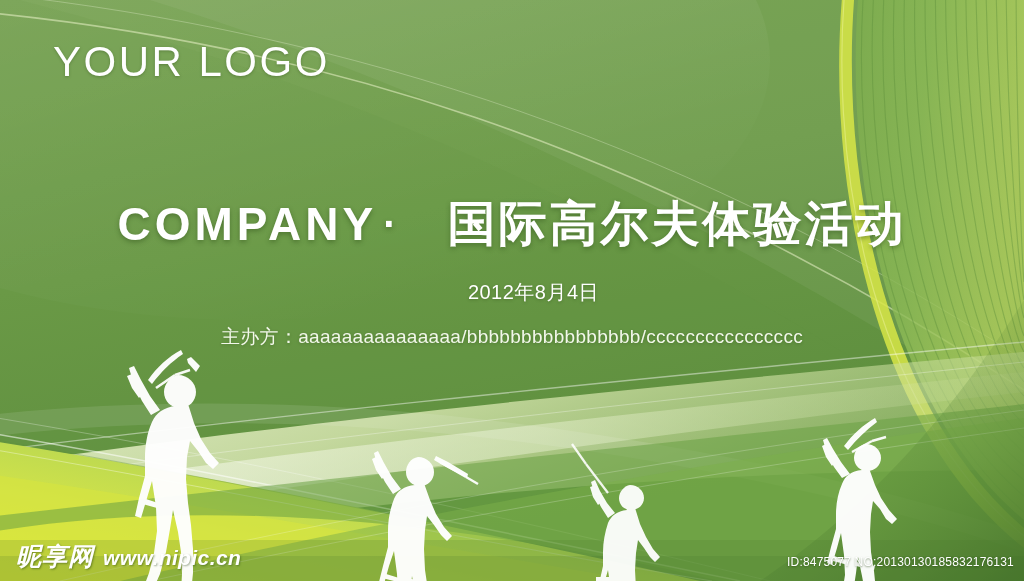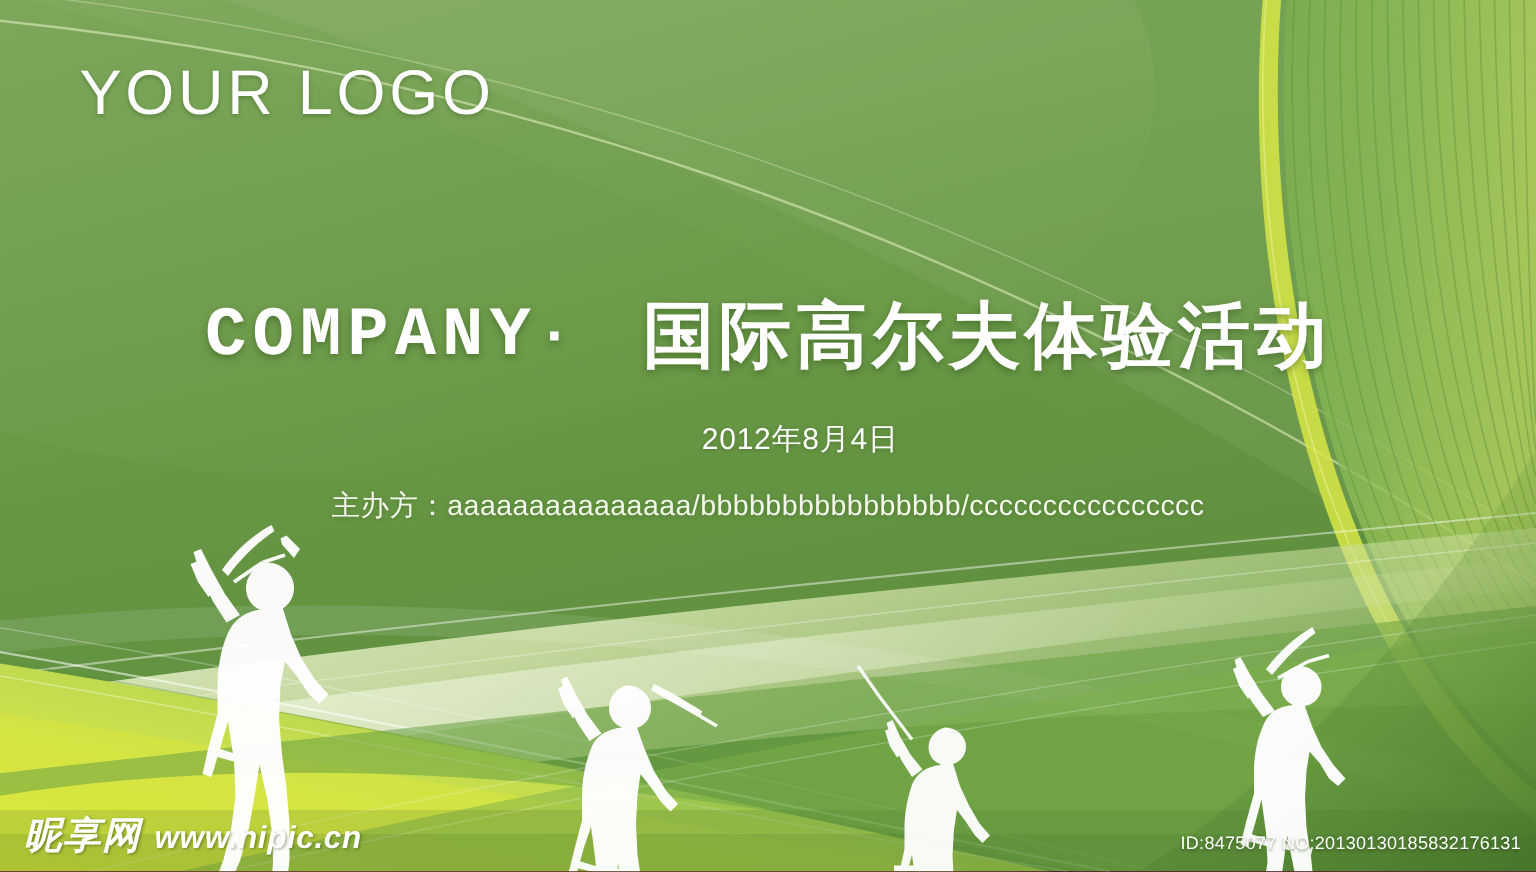--- a/index.html
+++ b/index.html
@@ -5,21 +5,21 @@
   * { margin:0; padding:0; box-sizing:border-box; }
   html, body {
     width:1024px; height:581px;
     background:#000; overflow:hidden;
     font-family:"Liberation Sans", sans-serif;
   }
   #poster {
     position:relative;
     width:1024px; height:581px;
     overflow:hidden;
-    background:#be185d;
+    background:#6d28d9;
   }
   .layer { position:absolute; inset:0; }
   .layer svg { display:block; width:1024px; height:581px; }
 
   
   #logo-text {
     position:absolute; left:53px; top:38px;
     font-size:42px; letter-spacing:2.5px;
     color:#ffffff; font-weight:400;
     text-shadow:0 1px 3px rgba(40,70,20,.35);
@@ -27,21 +27,20 @@
   }
   #title-line {
     position:absolute; left:0; right:0; top:192px;
     text-align:center; white-space:nowrap;
     color:#ffffff;
     text-shadow:0 2px 5px rgba(40,70,20,.45);
   }
   #title-line .en {
     font-size:46px; font-weight:700; letter-spacing:4px;
     vertical-align:middle;
-    font-family:Liberation Mono, monospace;
   }
   #title-line .dot {
     font-size:40px; font-weight:700;
     padding:0 6px; vertical-align:middle;
   }
   #title-line .cn {
     font-size:48px; font-weight:700; letter-spacing:3px;
     vertical-align:middle;
     margin-left:45px;
   }

